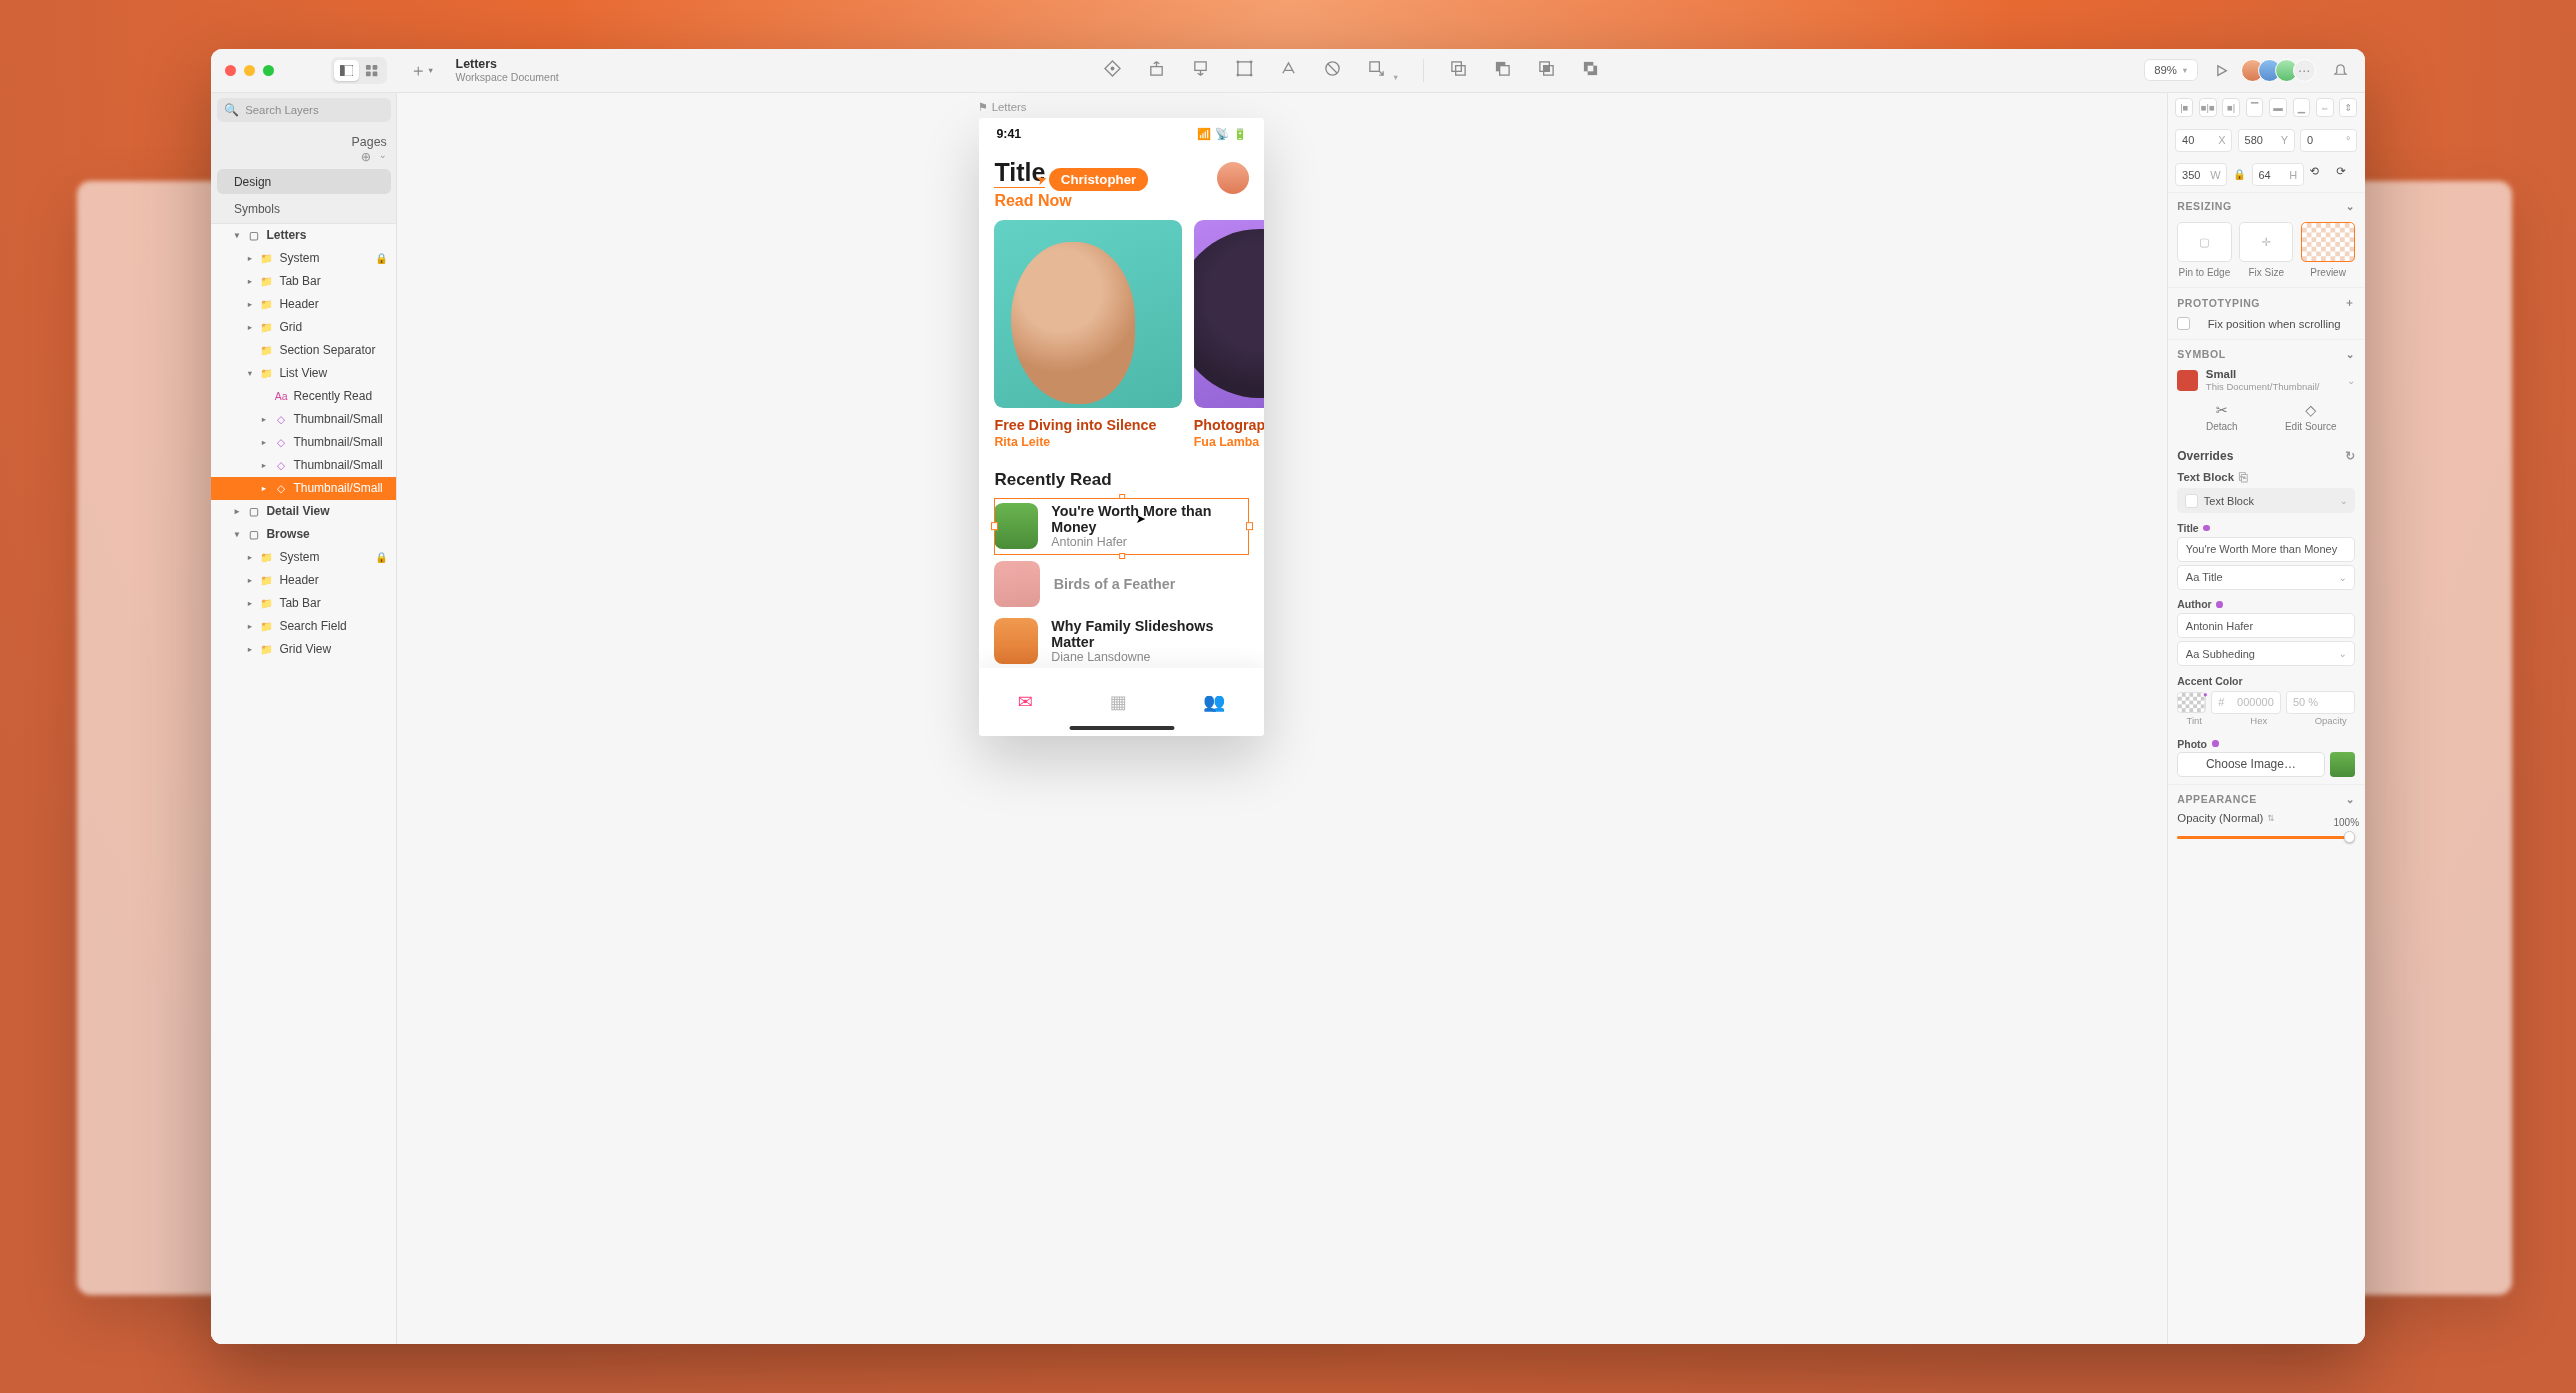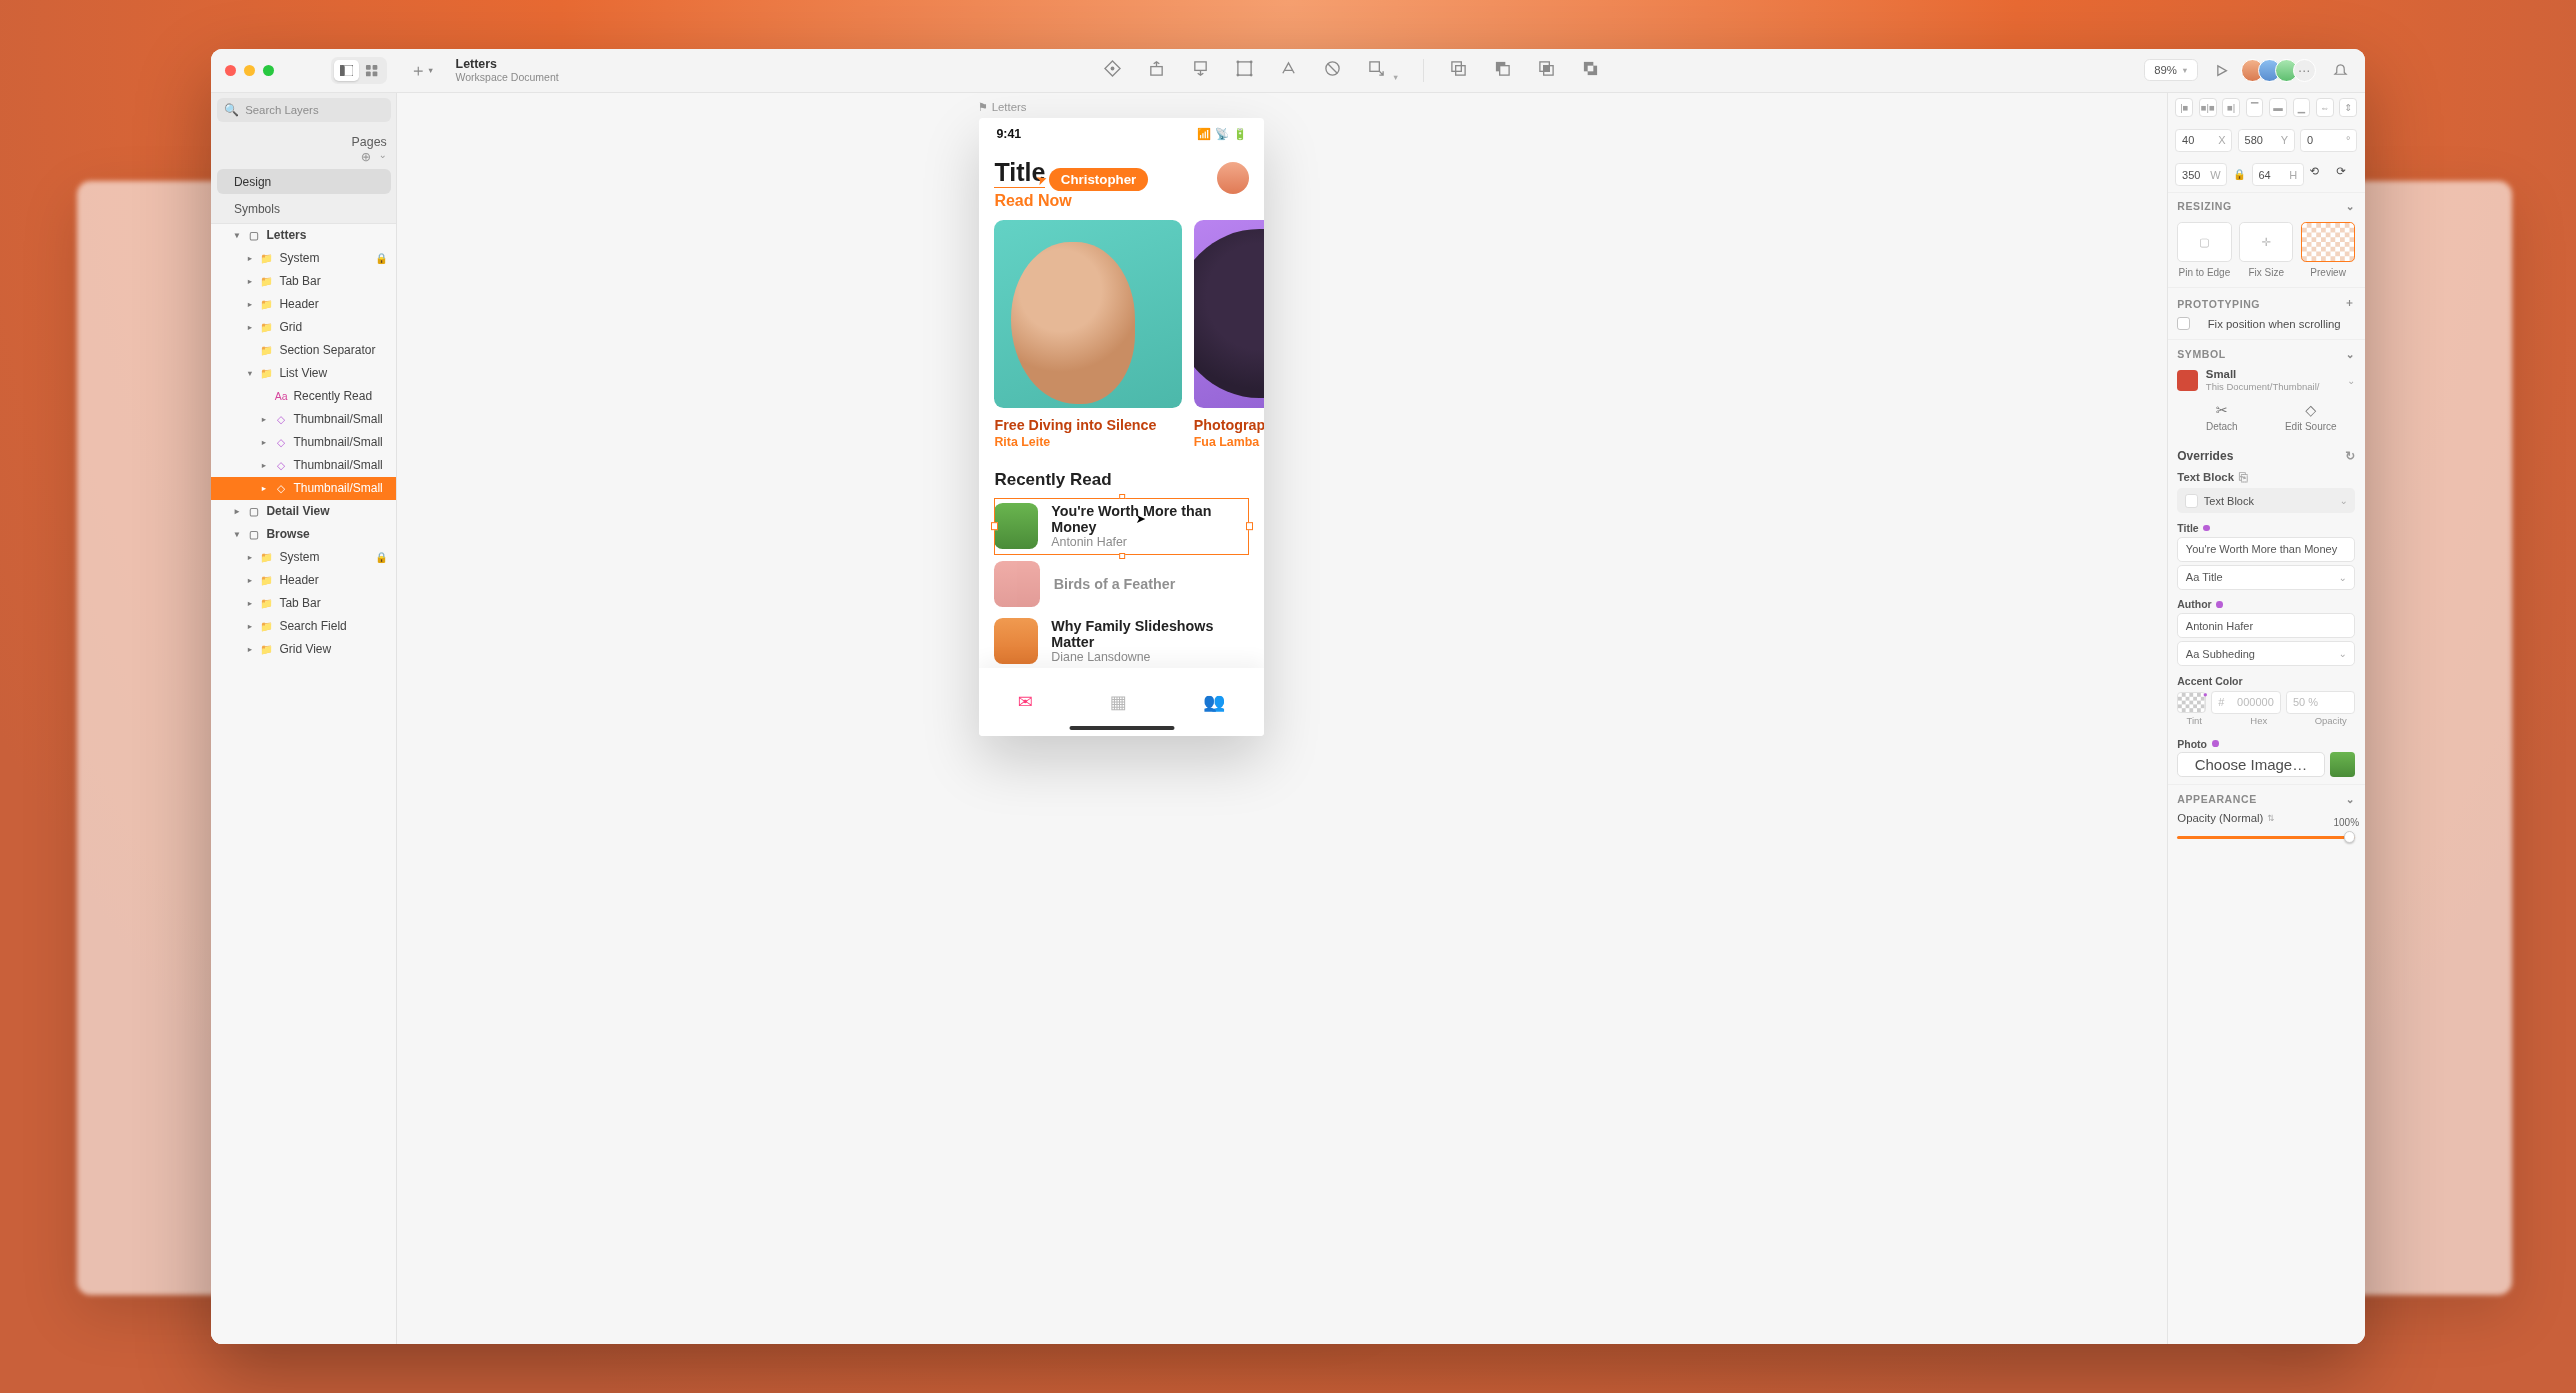--- a/index.html
+++ b/index.html
@@ -118,21 +118,21 @@
 .tabbar .ti{ font-size:18px; color:#b8b8b8; }
 .tabbar .ti.active{ color:#ff3b7b; }
 .homebar{ position:absolute; bottom:5.7px; left:50%; transform:translateX(-50%); width:105px; height:3.8px; background:#333; border-radius:2.9px;}
 
 
 .inspector { width:198px; background:#f7f7f7; border-left:1px solid #e4e4e4; overflow:auto; font-size:11.4px; color:#4e4e4e; }
 .align-row, .row { display:flex; gap:5.7px; padding:5.7px 7.6px; align-items:center; }
 .align-row .ab { flex:1; height:19px; border:1px solid #e0e0e0; background:#fff; border-radius:3.8px; display:flex; align-items:center; justify-content:center; color:#a0a0a0; font-size:9.5px; }
 .fld { flex:1; display:flex; align-items:center; background:#fff; border:1px solid #e4e4e4; border-radius:3.8px; height:23px; padding:0 5.7px; font-size:11px; justify-content:space-between;}
 .fld .u{color:#aaa;}
-.sec-head { display:flex; justify-content:space-between; align-items:flex-end; padding:7.6px 9.5px 3.8px; color:#8a8a8a; font-size:10.5px; letter-spacing:0.6px; font-weight:700; text-transform:uppercase; border-top:1px solid #eee;gap:7px;}
+.sec-head { display:flex; justify-content:space-between; align-items:center; padding:7.6px 9.5px 3.8px; color:#8a8a8a; font-size:10.5px; letter-spacing:0.6px; font-weight:700; text-transform:uppercase; border-top:1px solid #eee;gap:7px;}
 .resize-row{display:flex; gap:7.6px; padding:5.7px 9.5px 9.5px;}
 .resize-box{flex:1; display:flex; flex-direction:column; align-items:center; gap:4.8px;}
 .resize-box .g{width:100%; height:40px; border:1px solid #e2e2e2; background:#fff; border-radius:4.8px; display:flex; align-items:center; justify-content:center; color:#bbb;}
 .resize-box .g.preview{background:repeating-conic-gradient(#f2d4c0 0 25%, #fff 0 50%) 0 0/9.5px 9.5px; border-color:#ff7a1a;}
 .resize-box .lbl{font-size:10px; color:#7a7a7a;}
 .chk{display:flex; align-items:center; gap:18px; padding:3.8px 9.5px 9.5px;}
 .chk .box{width:12.4px;height:12.4px;border:1px solid #c4c4c4; border-radius:2.9px; background:#fff;}
 .sym-row{display:flex; align-items:center; gap:7.6px; padding:3.8px 9.5px; }
 .sym-row .swatch{width:21px;height:21px;background:#d34a38;border-radius:3.8px;}
 .sym-row .info{flex:1; line-height:1.2;}
@@ -151,21 +151,21 @@
 .color-row{display:flex; gap:5.7px; padding:3.8px 9.5px 1.9px; align-items:center;}
 .color-row .sw{width:28.5px;height:21px;background:repeating-conic-gradient(#ccc 0 25%, #fff 0 50%) 0 0/7.6px 7.6px;border-radius:3.8px;border:1px solid #e0e0e0; position:relative;}
 .color-row .sw::after{content:"●";position:absolute;right:-2.9px;top:-2.9px;color:#b85fd6;font-size:7.6px;}
 .color-row .hex{flex:1;}
 .color-row .op{width:44px;}
 .mini-lbls{display:flex; padding:0 9.5px 5.7px; font-size:9.5px; color:#9a9a9a;}
 .mini-lbls span:nth-child(1){width:34px;text-align:center;}
 .mini-lbls span:nth-child(2){flex:1;text-align:center;}
 .mini-lbls span:nth-child(3){width:49px;text-align:center;}
 .photo-row{display:flex; gap:5.7px; padding:1.9px 9.5px 7.6px; align-items:center;}
-.photo-row .btn{flex:1; background:#fff;border:1px solid #e0e0e0; border-radius:4.8px; height:25px; display:flex; align-items:center; justify-content:center; font-size:15px;}
+.photo-row .btn{flex:1; background:#fff;border:1px solid #e0e0e0; border-radius:4.8px; height:25px; display:flex; align-items:center; justify-content:center; font-size:12px;}
 .photo-row .thumb{width:25px;height:25px;border-radius:3.8px;background:linear-gradient(#6ab54f,#4a8c38);}
 .opacity-row{padding:3.8px 9.5px 3.8px; font-size:11.4px; display:flex; align-items:center; gap:3.8px;}
 .slider{margin:1.9px 9.5px 9.5px; position:relative; height:13.3px;}
 .slider .track{position:absolute; left:0; right:0; top:5.7px; height:2.9px; background:#ff7a1a; border-radius:1.9px;}
 .slider .knob{position:absolute; right:0; top:1px; width:11.4px;height:11.4px;border-radius:50%;background:#fff;border:1px solid #ccc;box-shadow:0 1px 1.9px rgba(0,0,0,0.2);}
 .slider .val{position:absolute; right:-3.8px; top:-13.3px; font-size:10px; color:#666;}
 
 svg{display:block;}
 </style>
 </head>

